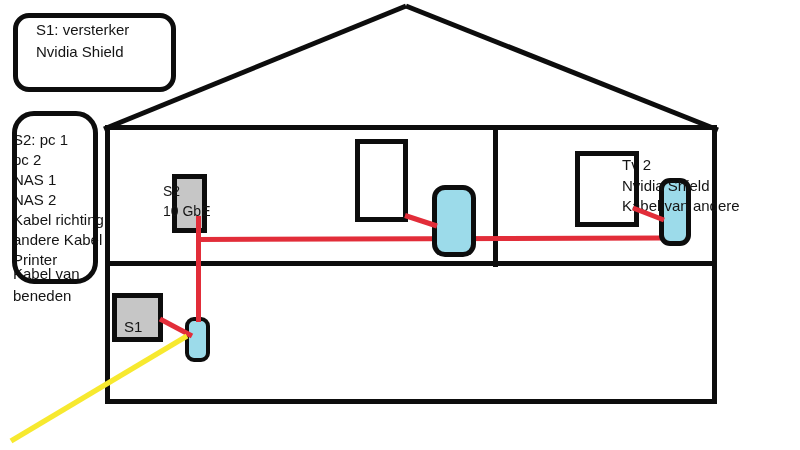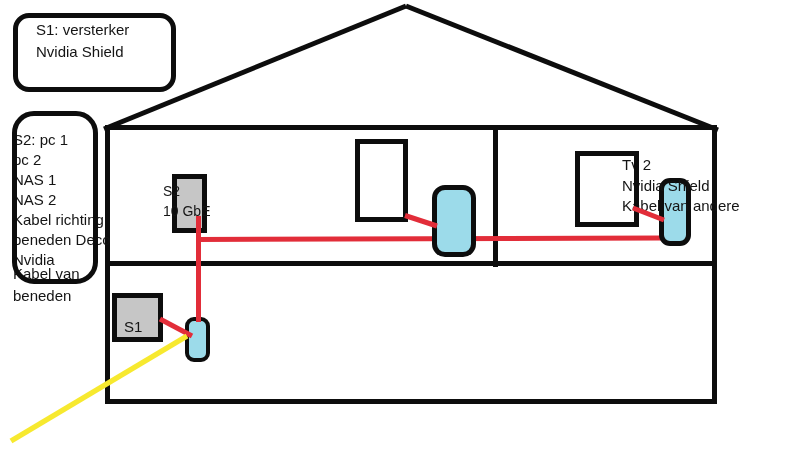--- a/index.html
+++ b/index.html
@@ -69,22 +69,22 @@
     <div>S1: versterker</div>
     <div>Nvidia Shield</div>
   </div>
 
   <div class="txt z4 legend2-txt">
     <div>S2: pc 1</div>
     <div>pc 2</div>
     <div>NAS 1</div>
     <div>NAS 2</div>
     <div>Kabel richting</div>
-    <div>beneden Deco</div>
-    <div>Nvidia</div>
+    <div>andere Kabel</div>
+    <div>Printer</div>
   </div>
   <div class="txt z4 legend2-overflow-txt">
     <div>Kabel van</div>
     <div>beneden</div>
   </div>
   <div class="abs label-box rounded-lg z5" style="left:12px;top:111px;width:86px;height:173px;"></div>
 
   <div class="abs switch z3" style="left:172px;top:174px;width:35px;height:59px;"></div>
   <div class="txt z4 s2-txt">
     <div>S2</div>

